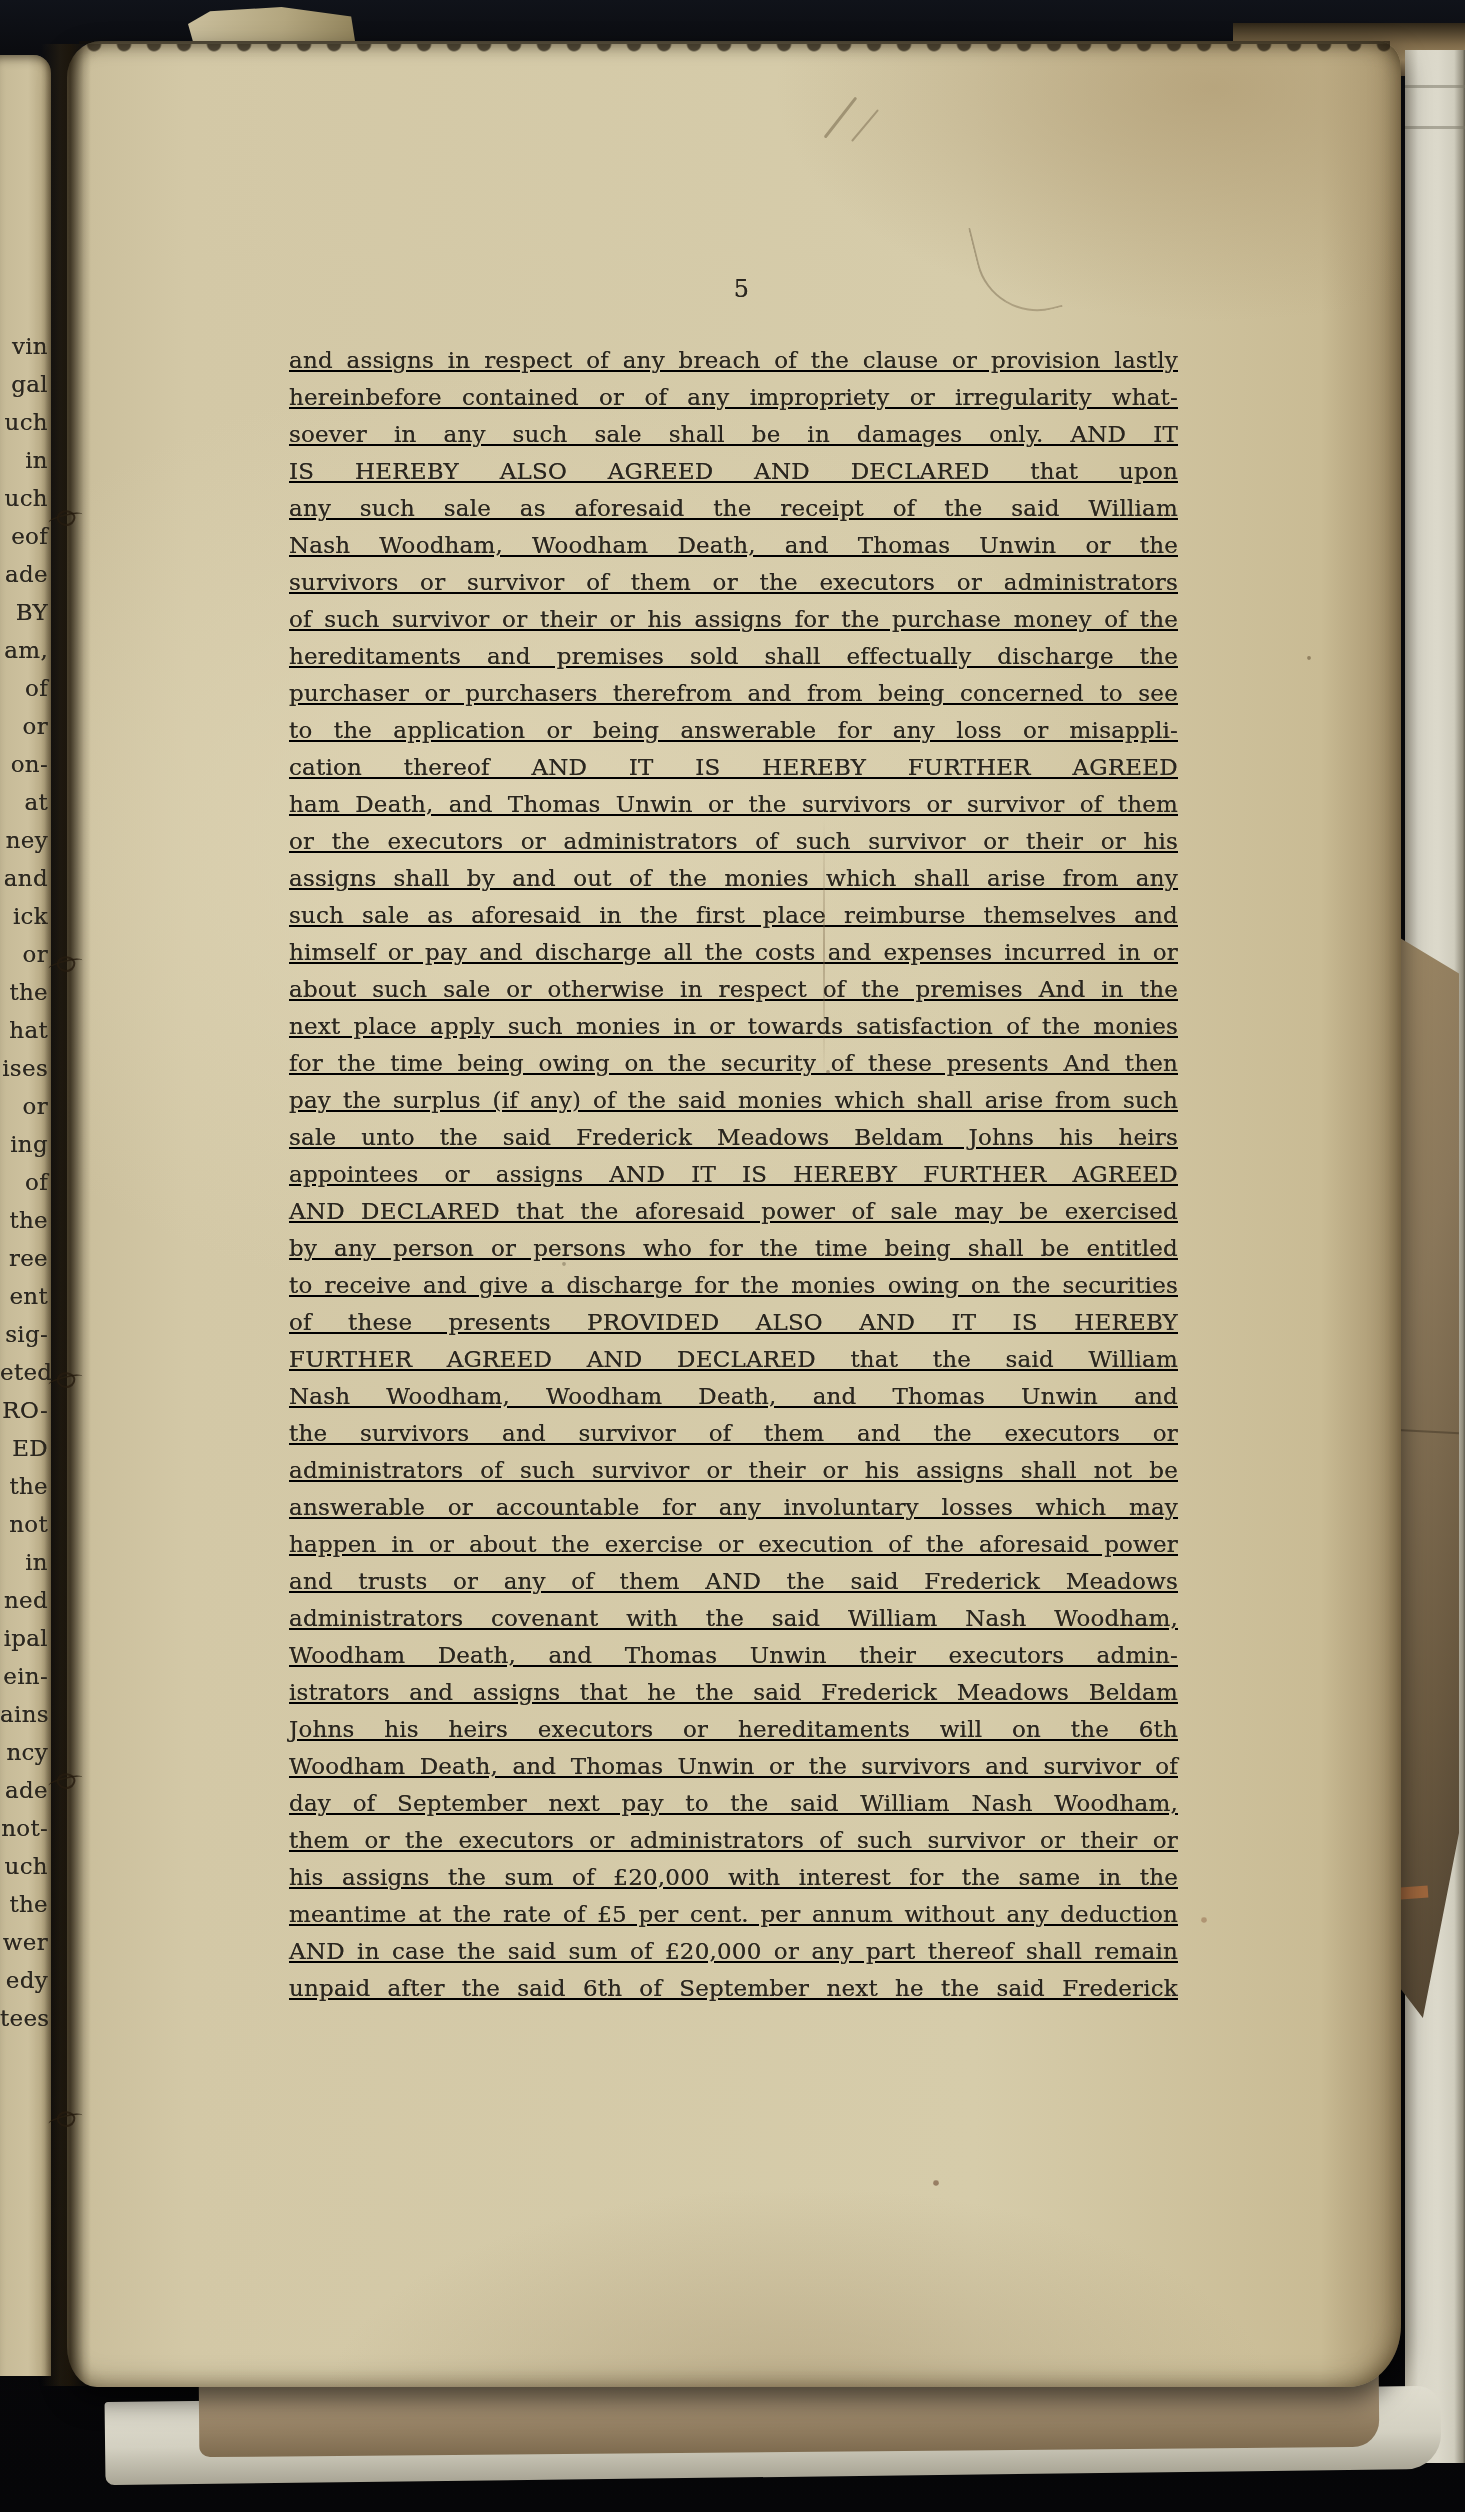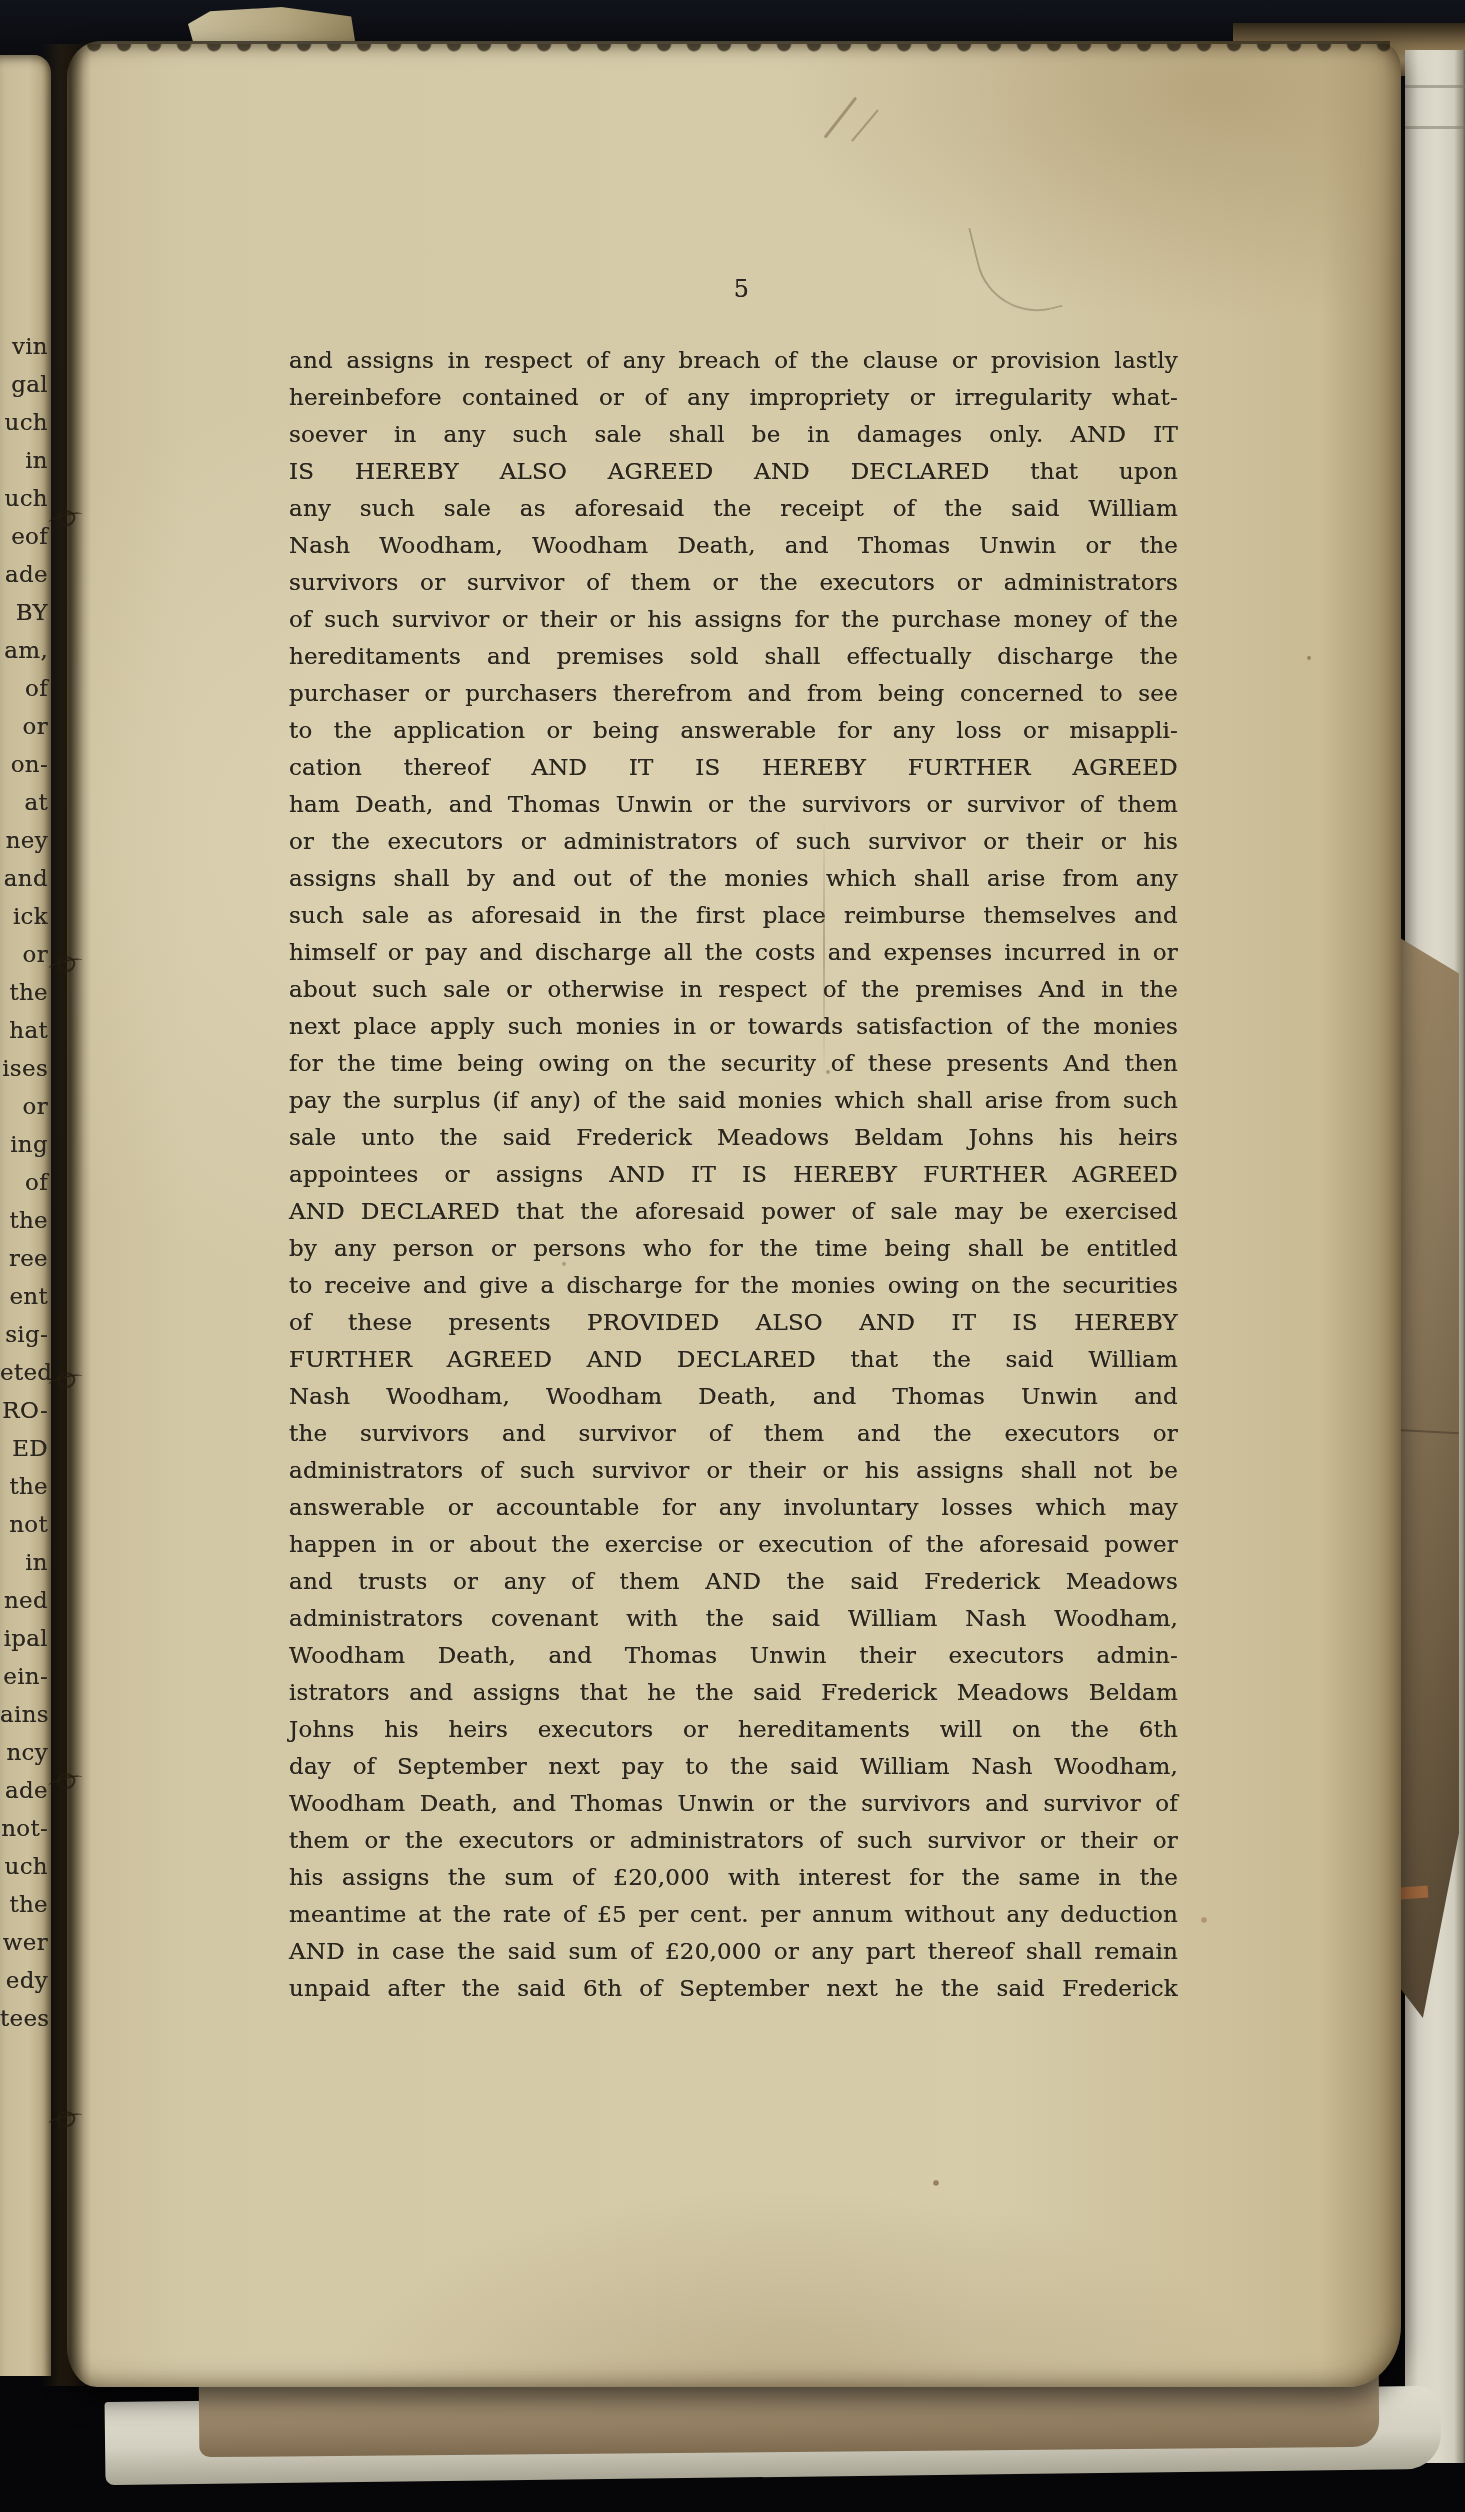--- a/index.html
+++ b/index.html
@@ -68,21 +68,21 @@
       inset -17.7px 0 23px -12.4px rgba(70,55,30,.55),
       inset 0 -16px 23px -12.4px rgba(60,45,22,.5),
       inset 14px 0 17.7px -12.4px rgba(60,48,26,.35),
       0 12.4px 26.6px rgba(0,0,0,.6);}
   .top-edge-stitching{position:absolute;left:12.4px;right:10.6px;top:0;height:19.5px;z-index:2;
     border-top:3.5px solid rgba(22,17,9,.65);
     background:radial-gradient(circle at 50% 0,rgba(25,19,10,.8) 0 6.2px,rgba(25,19,10,0) 8px);
     background-size:30px 17.7px;background-repeat:repeat-x;opacity:.85;filter:blur(0.3px);}
   .page-number{position:absolute;left:657px;top:234px;width:35px;text-align:center;
     font-size:24px;color:#2a261f;text-shadow:0 0 0.5px rgba(42,38,31,.8);}
-  .text-block{position:absolute;left:222px;top:301px;width:889px;}
+  .text-block{position:absolute;left:222px;top:301px;width:889px;text-decoration:underline;}
   .text-line{height:37px;line-height:37px;font-size:23px;color:#2a261f;
     text-align:justify;text-align-last:justify;white-space:nowrap;
     letter-spacing:0.2px;text-shadow:0 0 0.6px rgba(42,38,31,.75);}
 
   
   .scratch-a{position:absolute;left:772px;top:51px;width:2.7px;height:51px;z-index:5;
     background:rgba(110,95,68,.5);transform:rotate(38deg);border-radius:1.8px;}
   .scratch-b{position:absolute;left:797px;top:64px;width:1.8px;height:41px;z-index:5;
     background:rgba(110,95,68,.45);transform:rotate(40deg);border-radius:1.8px;}
   .scratch-curve{position:absolute;left:912px;top:177px;width:71px;height:97px;z-index:5;
@@ -211,22 +211,22 @@
         <div class="text-line">Nash Woodham, Woodham Death, and Thomas Unwin and</div>
         <div class="text-line">the survivors and survivor of them and the executors or</div>
         <div class="text-line">administrators of such survivor or their or his assigns shall not be</div>
         <div class="text-line">answerable or accountable for any involuntary losses which may</div>
         <div class="text-line">happen in or about the exercise or execution of the aforesaid power</div>
         <div class="text-line">and trusts or any of them AND the said Frederick Meadows</div>
         <div class="text-line">administrators covenant with the said William Nash Woodham,</div>
         <div class="text-line">Woodham Death, and Thomas Unwin their executors admin-</div>
         <div class="text-line">istrators and assigns that he the said Frederick Meadows Beldam</div>
         <div class="text-line">Johns his heirs executors or hereditaments will on the 6th</div>
+        <div class="text-line">Woodham Death, and Thomas Unwin or the survivors and survivor of</div>
         <div class="text-line">day of September next pay to the said William Nash Woodham,</div>
-        <div class="text-line">Woodham Death, and Thomas Unwin or the survivors and survivor of</div>
         <div class="text-line">them or the executors or administrators of such survivor or their or</div>
         <div class="text-line">his assigns the sum of £20,000 with interest for the same in the</div>
         <div class="text-line">meantime at the rate of £5 per cent. per annum without any deduction</div>
         <div class="text-line">AND in case the said sum of £20,000 or any part thereof shall remain</div>
         <div class="text-line">unpaid after the said 6th of September next he the said Frederick</div>
       </div>
 
     <div class="scratch-a"></div>
     <div class="scratch-b"></div>
     <div class="scratch-curve"></div>

